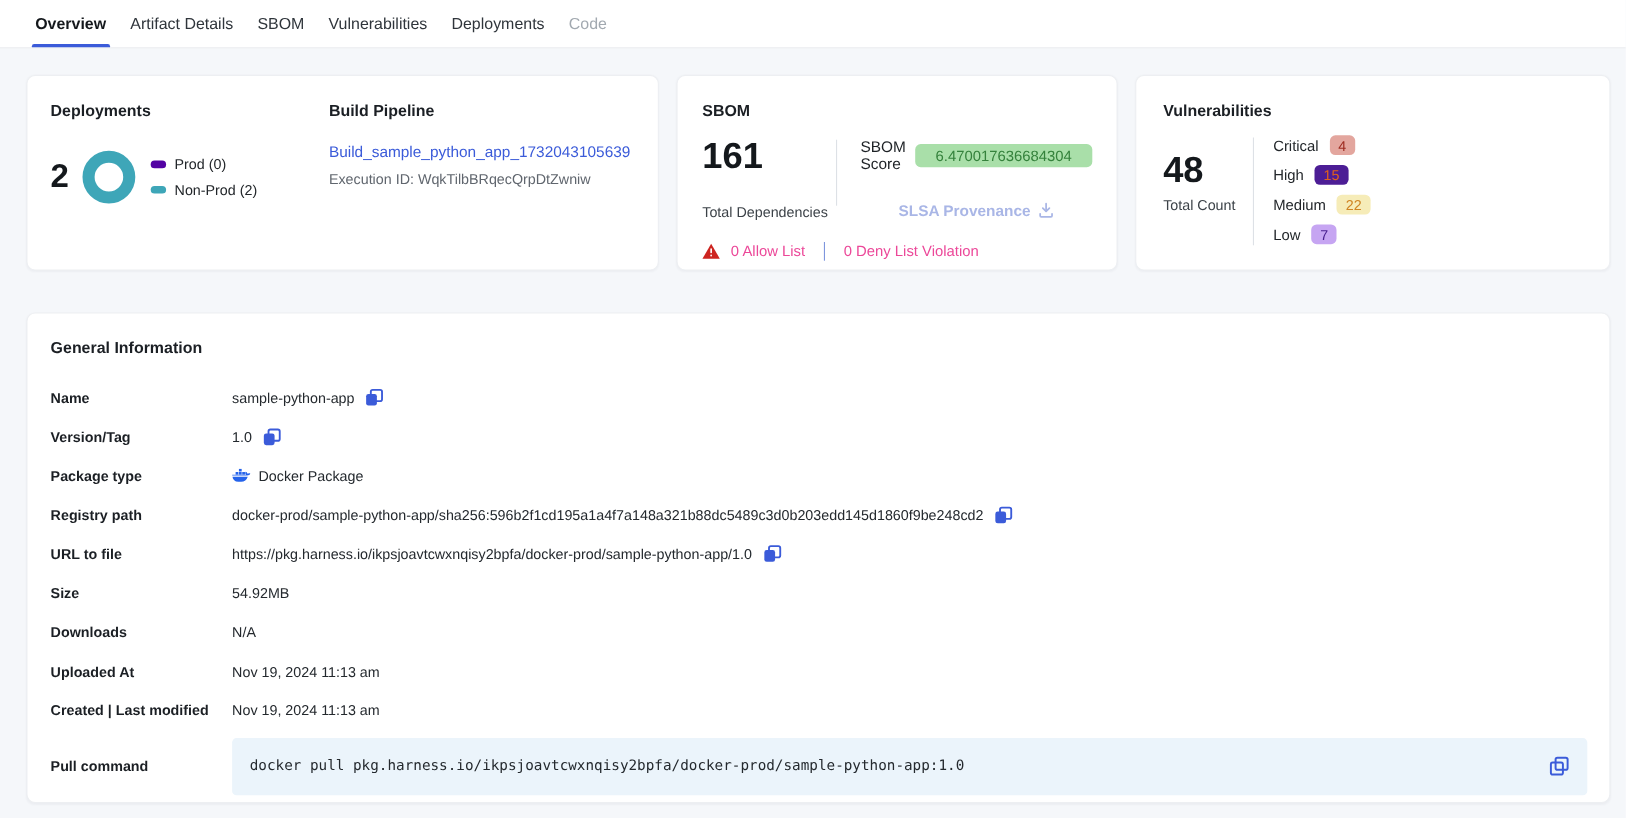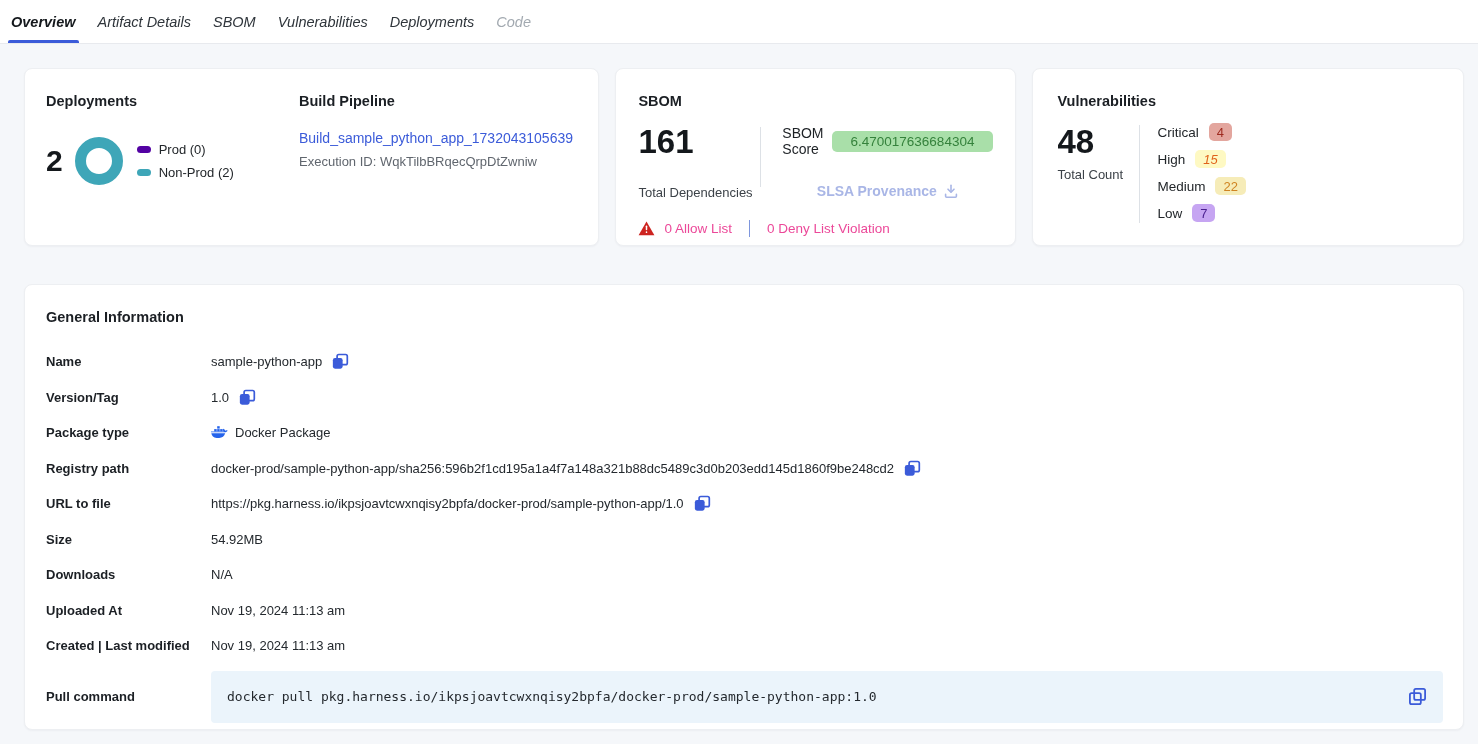--- a/index.html
+++ b/index.html
@@ -6,21 +6,21 @@
   html,body { width:1478px; height:744px; }
   body {
     font-family:"Liberation Sans", sans-serif;
     background:#f5f7fa;
     color:#1c2126;
     overflow:hidden;
   }
   
   .tabbar {
     height:44px; background:#ffffff; border-bottom:1px solid #e8eaee;
-    display:flex; align-items:stretch; font-style:italic;
+    display:flex; align-items:stretch; padding-left:21px;
   }
   .tab {
     display:flex; align-items:center; padding:0 11px; font-size:14.5px;
     color:#2f353b; cursor:pointer; position:relative; white-space:nowrap;
   }
   .tab.active { font-weight:700; color:#14181c; }
   .tab.active::after {
     content:""; position:absolute; left:8px; right:8px; bottom:0; height:3px;
     background:#3b5bd9; border-radius:2px 2px 0 0;
   }
@@ -72,21 +72,21 @@
     margin-top:26px; display:flex; align-items:center; justify-content:center;
     gap:6px;
   }
   .slsa-link { font-size:14px; font-weight:700; color:#a9b6e6; text-decoration:none; cursor:pointer; }
   .sbom-links { display:flex; align-items:center; margin-top:20px; gap:9px; }
   .sbom-links a { font-size:13.5px; color:#ec4899; text-decoration:none; cursor:pointer; }
   .blue-div { width:1px; height:17px; background:#7e96dd; margin:0 8px; }
   
   .card-vuln { width:432px; height:178px; padding:24px 22px 18px 24px; }
   .vuln-body { display:flex; margin-top:16px; }
-  .vuln-left { width:82px; }
+  .vuln-left { width:82px;margin-top:12px; }
   .vuln-left .big-num { font-size:33px; }
   .vuln-left .muted { margin-top:9px; }
   .vuln-body .vdiv { height:98px; }
   .sev-list { padding-left:17px; display:flex; flex-direction:column; gap:9px; margin-top:-2px; }
   .sev-row { display:flex; align-items:center; gap:10px; }
   .sev-label { font-size:13.5px; color:#22262a; }
   .sev-pill {
     font-size:13px; padding:1.5px 8px; border-radius:5px; min-width:22px;
     text-align:center;
   }
@@ -198,21 +198,21 @@
             <div class="muted">Total Count</div>
           </div>
           <div class="vdiv"></div>
           <div class="sev-list" id="sev-list">
               <div class="sev-row">
                 <span class="sev-label">Critical</span>
                 <span class="sev-pill" style="background: rgb(227, 166, 158); color: rgb(158, 43, 32);">4</span>
               </div>
               <div class="sev-row">
                 <span class="sev-label">High</span>
-                <span class="sev-pill" style="background: #fef9c3; color: rgb(224, 98, 26); font-style: italic;">15</span>
+                <span class="sev-pill" style="background: #4c1d95; color: rgb(224, 98, 26);">15</span>
               </div>
               <div class="sev-row">
                 <span class="sev-label">Medium</span>
                 <span class="sev-pill" style="background: rgb(246, 236, 184); color: rgb(207, 132, 34);">22</span>
               </div>
               <div class="sev-row">
                 <span class="sev-label">Low</span>
                 <span class="sev-pill" style="background: rgb(198, 165, 242); color: rgb(73, 30, 143);">7</span>
               </div>
             </div>

